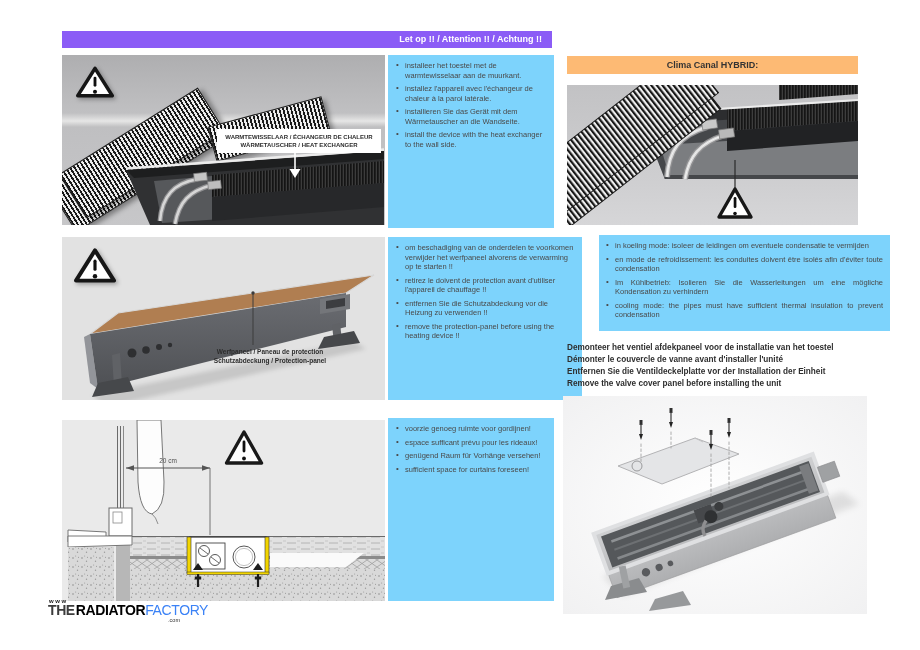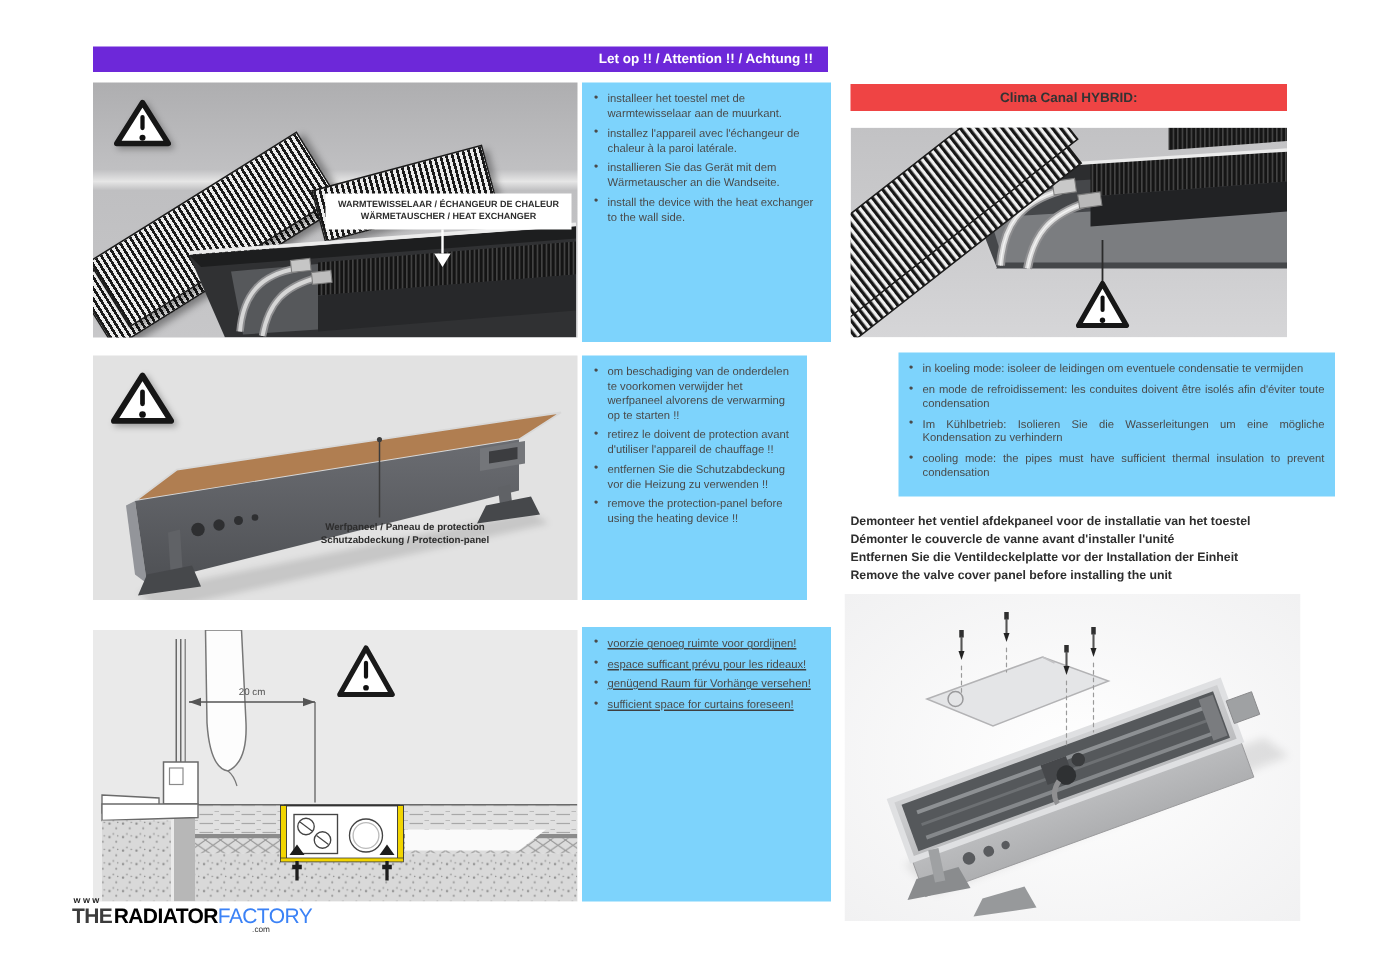--- a/index.html
+++ b/index.html
@@ -1,23 +1,23 @@
 <!DOCTYPE html>
 <html><head>
 <meta charset="utf-8">
 <style>
   html,body{margin:0;padding:0;background:#fff;}
   body{font-family:"Liberation Sans","DejaVu Sans",sans-serif;color:#3f3f3f;}
   .page{position:relative;width:920px;height:650px;background:#fff;overflow:hidden;}
   .abs{position:absolute;}
 
   
-  .alert-bar{left:62px;top:31px;width:490px;height:17px;background:#6d28d9;color:#fff;
+  .alert-bar{left:62px;top:31px;width:490px;height:17px;background:#8b5cf6;color:#fff;
     font-size:9px;font-weight:bold;line-height:17px;text-align:right;padding-right:10px;box-sizing:border-box;}
-  .clima-bar{left:567px;top:56px;width:291px;height:18px;background:#ef4444;color:#333;
+  .clima-bar{left:567px;top:56px;width:291px;height:18px;background:#fdba74;color:#333;
     font-size:9px;font-weight:bold;line-height:18px;text-align:center;}
 
   
   .panel{overflow:hidden;}
   .panel1{left:62px;top:55px;width:323px;height:170px;
     background:linear-gradient(180deg,#aeaeb0 0px,#c0c0c2 58px,#e6e6e6 66px,#bfbfc1 72px,#c7c7c9 170px);}
   .panel2{left:62px;top:237px;width:323px;height:163px;background:#e2e2e2;}
   .panel3{left:62px;top:420px;width:323px;height:181px;background:#eaeaea;}
 
   .warn-tri{filter:drop-shadow(2px 2px 2px rgba(0,0,0,.30));}
@@ -30,22 +30,22 @@
 
   .hx-label{left:155px;top:74px;width:164px;height:24px;background:#fff;text-align:center;
     font-size:6px;font-weight:bold;line-height:8px;color:#2d2d2d;padding-top:4px;box-sizing:border-box;}
 
   .p2-label{left:98px;top:110px;width:220px;text-align:center;font-size:6.5px;font-weight:bold;
     line-height:9px;color:#2d2d2d;}
 
   
   .txtbox{background:#7dd3fc;box-sizing:border-box;padding:6px 8px 0 8px;}
   .mid1{left:388px;top:55px;width:166px;height:173px;}
-  .mid2{left:388px;top:237px;width:150px;height:163px;}
-  .mid3{left:388px;top:418px;width:166px;height:183px;text-decoration:underline;}
+  .mid2{left:388px;top:237px;width:194px;height:163px;}
+  .mid3{left:388px;top:418px;width:166px;height:183px;}
   ul.blist{list-style:none;margin:0;padding:0;}
   ul.blist li{position:relative;font-size:7.5px;line-height:9.5px;color:#4a4a4a;
     padding-left:9px;margin-bottom:4px;}
   ul.blist li::before{content:"•";position:absolute;left:0;top:-1px;font-size:8px;color:#4a4a4a;}
 
   
   .hybrid-photo{left:567px;top:85px;width:291px;height:140px;overflow:hidden;}
   .hybrid-bullets{left:567px;top:235px;width:291px;height:96px;padding:6px 7px 0 7px;margin-left:32px;}
   .hybrid-bullets li{text-align:justify;font-size:7.3px;}
   .valve-note{left:567px;top:342px;width:310px;font-size:8.2px;font-weight:bold;

